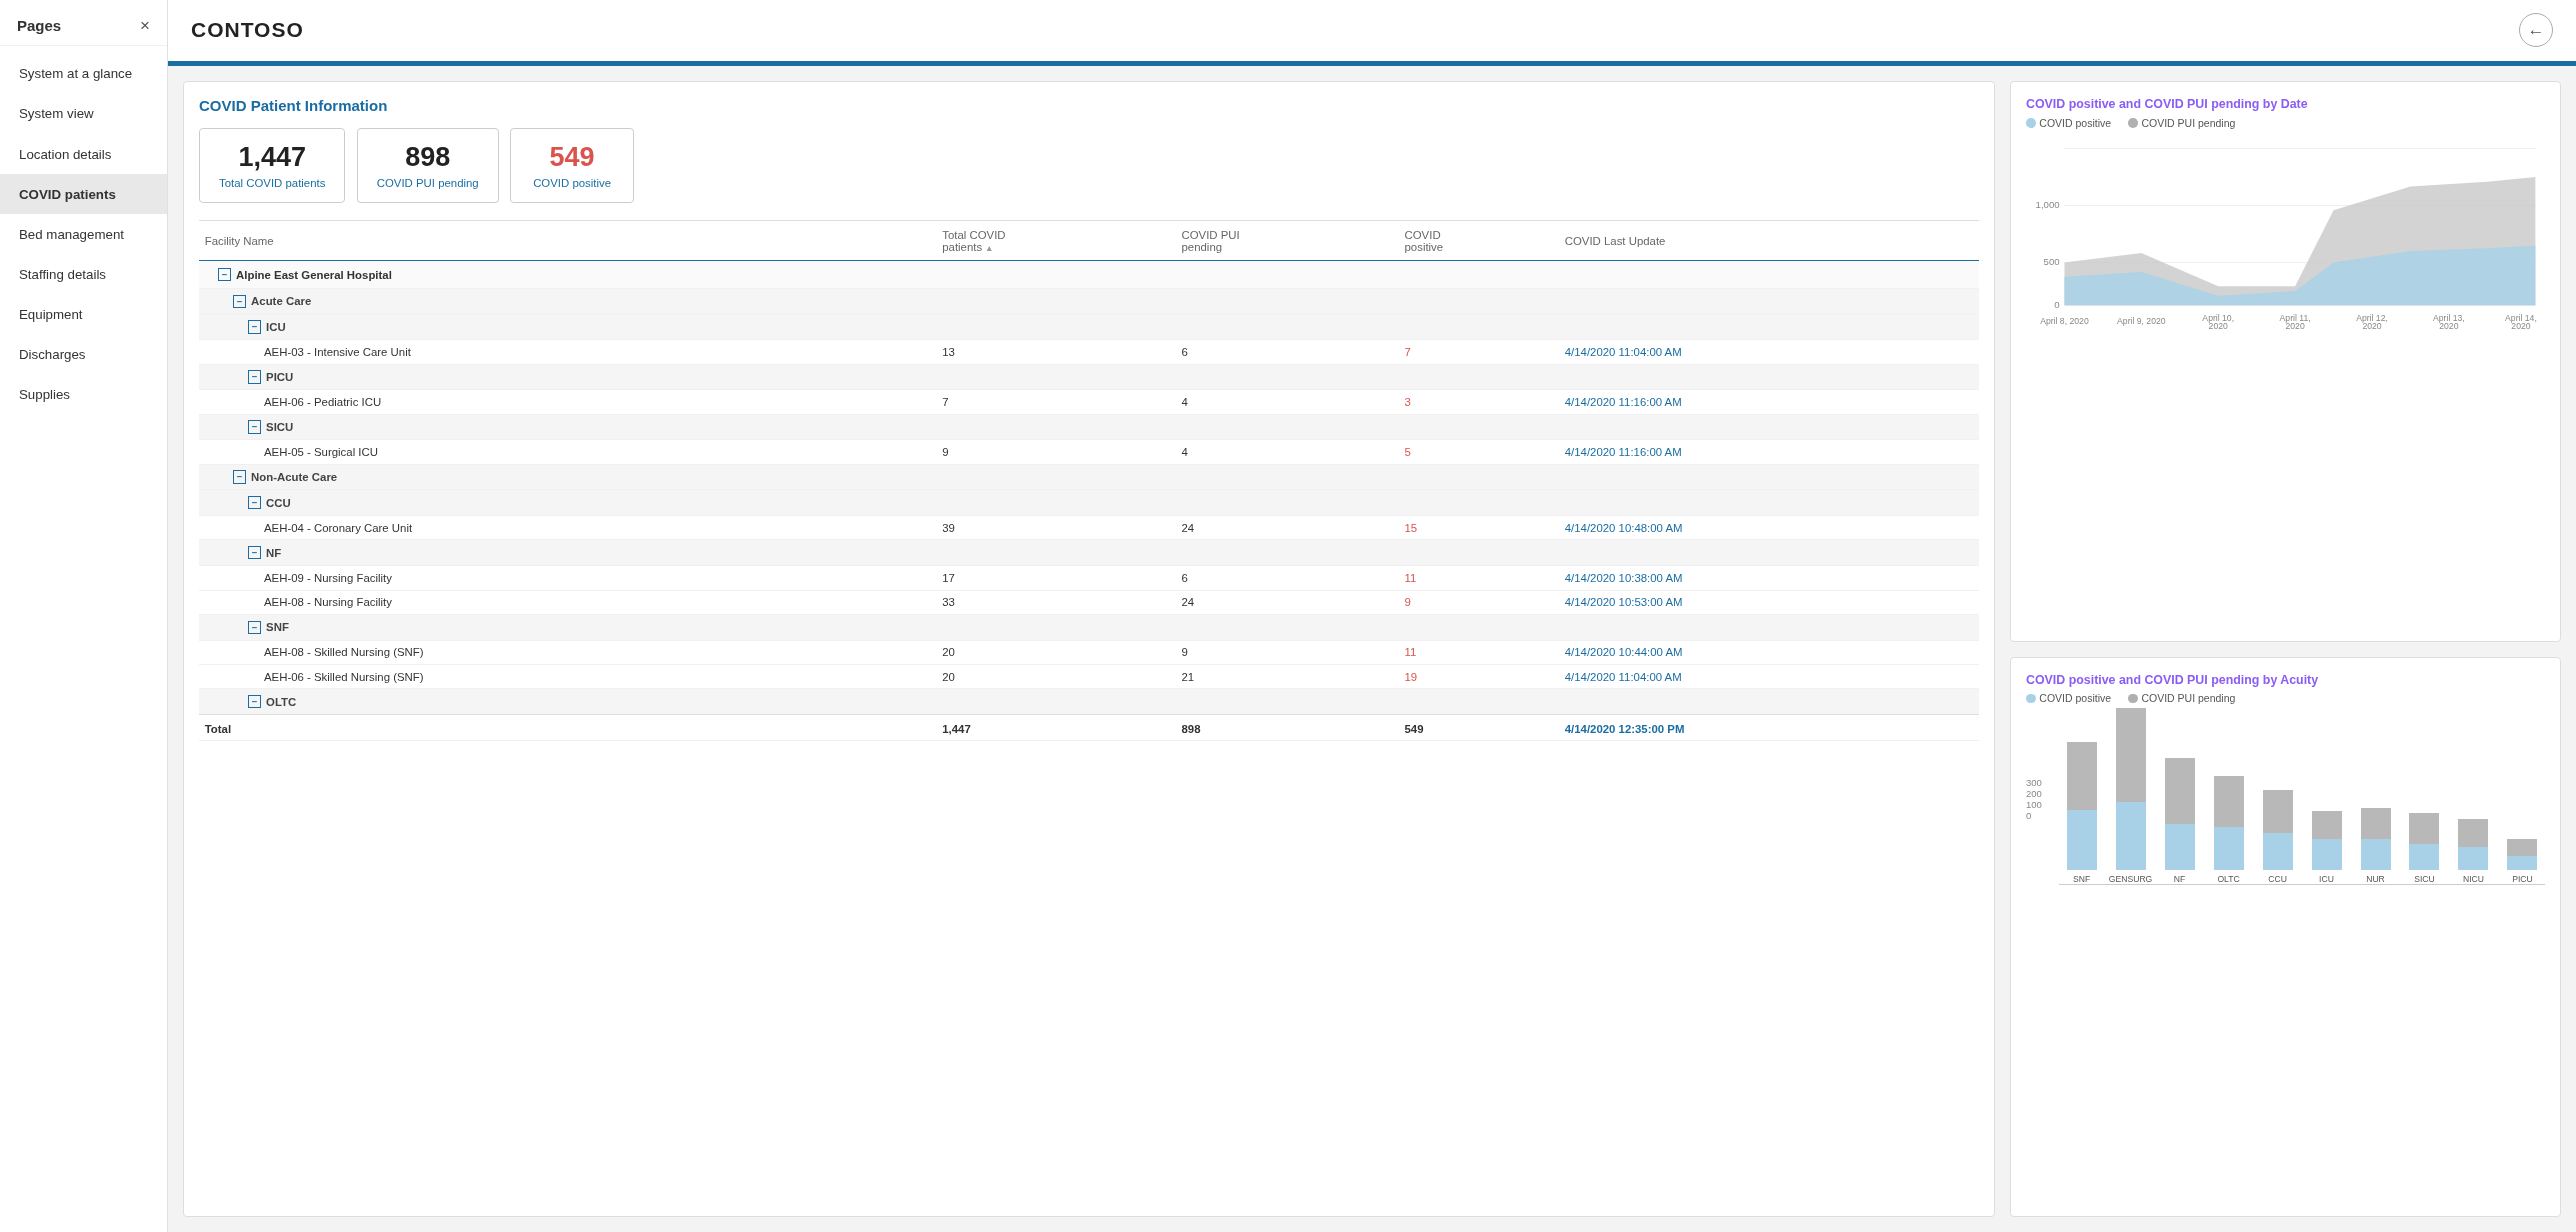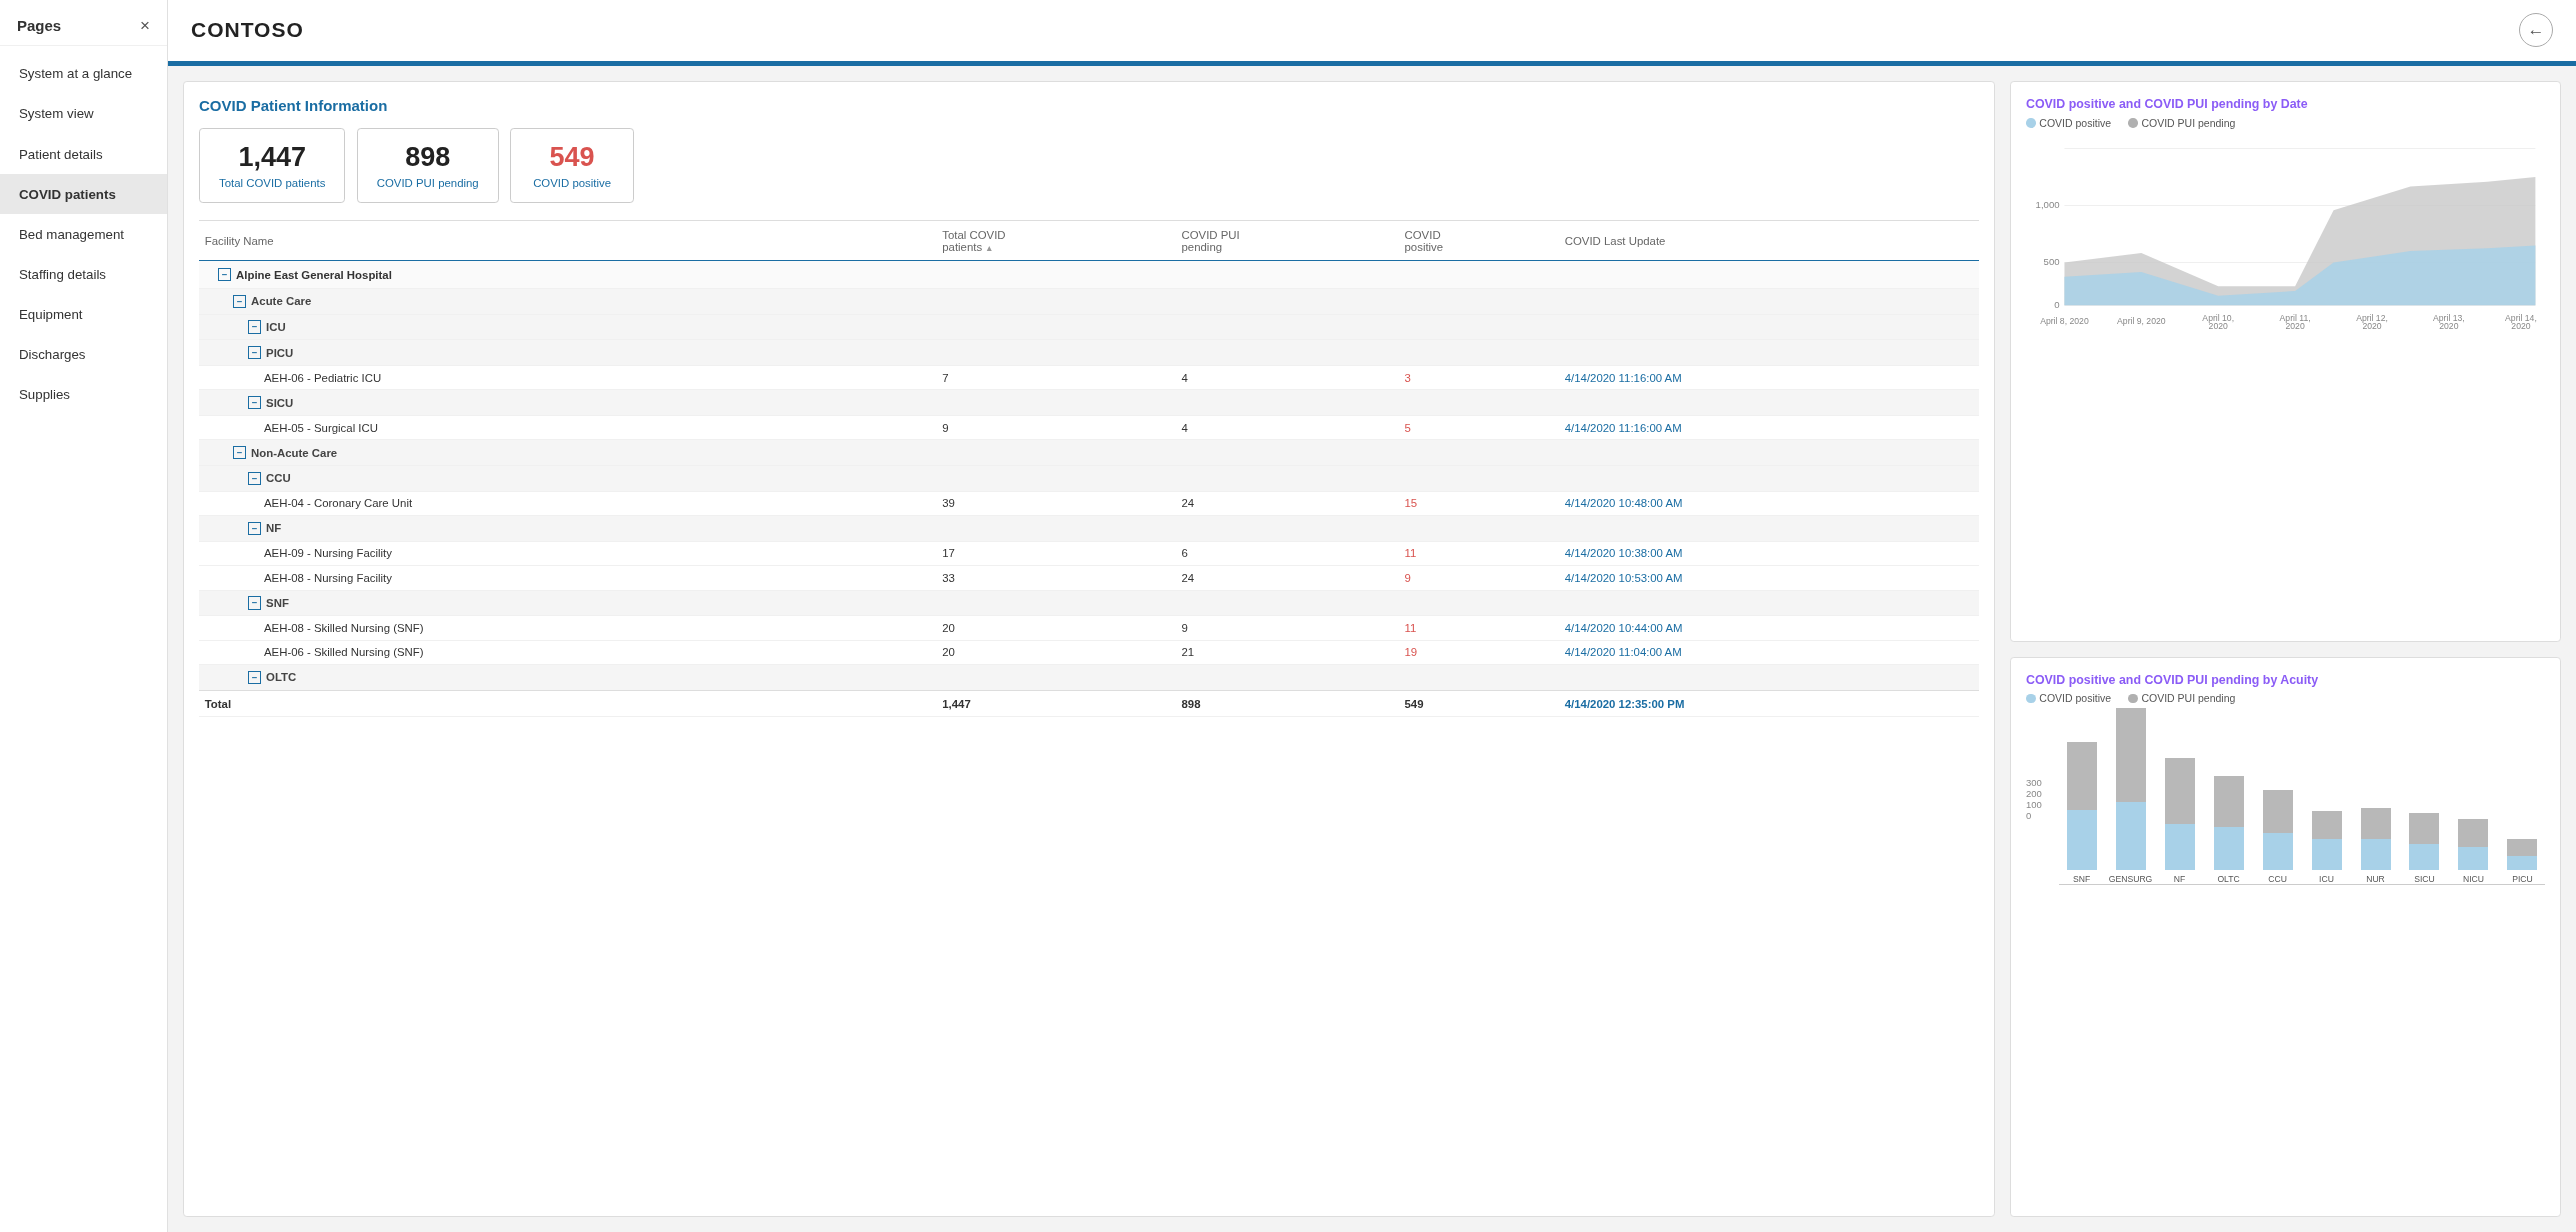--- a/index.html
+++ b/index.html
@@ -298,21 +298,21 @@
 <body>
 
 <div id="sidebar">
   <div class="sidebar-header">
     <span class="sidebar-title">Pages</span>
     <button class="sidebar-close">×</button>
   </div>
   <nav class="sidebar-nav">
     <div class="sidebar-item">System at a glance</div>
     <div class="sidebar-item">System view</div>
-    <div class="sidebar-item">Patient details</div>
+    <div class="sidebar-item">Location details</div>
     <div class="sidebar-item active">COVID patients</div>
     <div class="sidebar-item">Bed management</div>
     <div class="sidebar-item">Staffing details</div>
     <div class="sidebar-item">Equipment</div>
     <div class="sidebar-item">Discharges</div>
     <div class="sidebar-item">Supplies</div>
   </nav>
 </div>
 
 <div id="main">
@@ -374,20 +374,27 @@
         </span>
       </td>
               </tr>
               <tr class="row-subgroup" style="background: rgb(249, 249, 249);">
       <td colspan="5" class="indent3">
         <span class="cell-with-icon">
           <span class="expand-icon">−</span>
           ICU
         </span>
       </td>
+              </tr>
+              <tr>
+      <td class="indent4">AEH-03 - Intensive Care Unit</td>
+      <td>13</td>
+      <td>6</td>
+      <td class="td-red">7</td>
+      <td class="td-blue">4/14/2020 11:04:00 AM</td>
               </tr>
               <tr class="row-subgroup" style="background: rgb(249, 249, 249);">
       <td colspan="5" class="indent3">
         <span class="cell-with-icon">
           <span class="expand-icon">−</span>
           PICU
         </span>
       </td>
               </tr>
               <tr>

